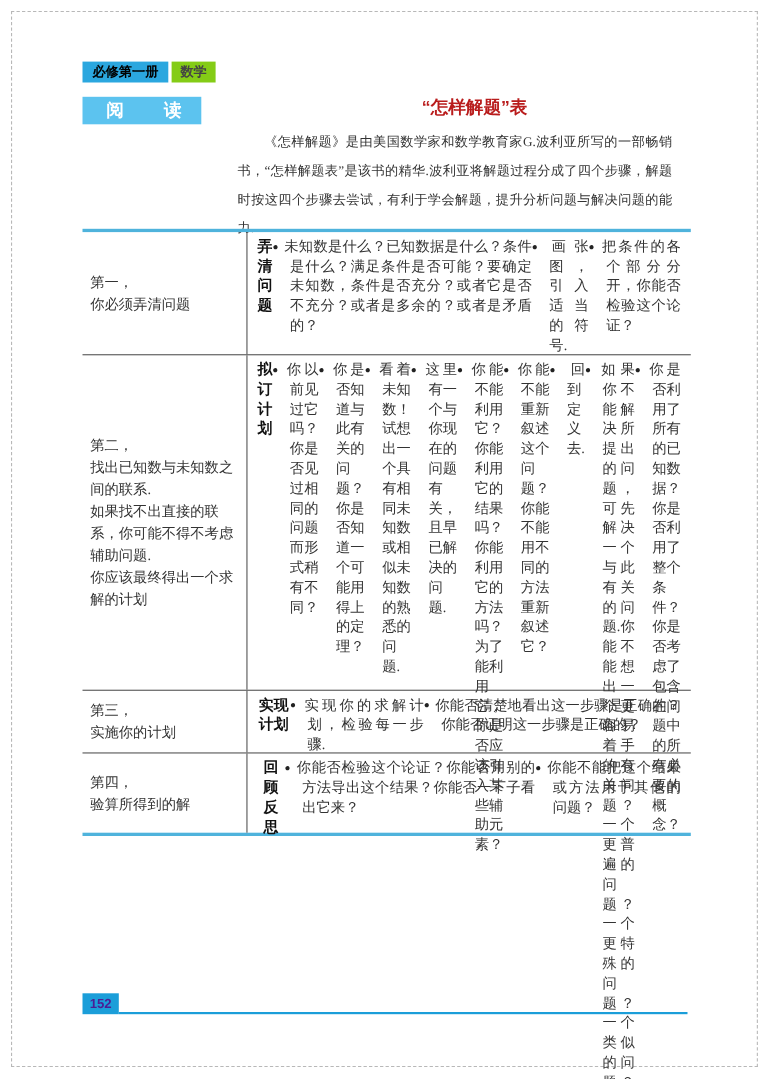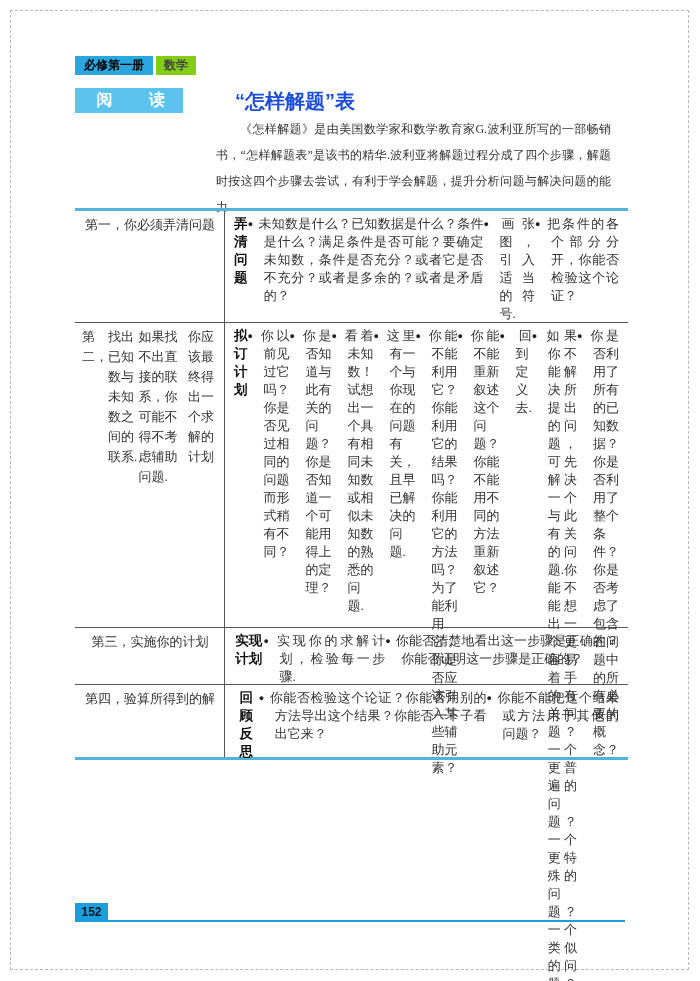--- a/index.html
+++ b/index.html
@@ -33,42 +33,43 @@
     background: #5cc3ef; color: #ffffff;
     font-family: "Liberation Sans", sans-serif;
     font-size: 16px; font-weight: bold;
     display: flex; align-items: center; justify-content: flex-end;
     letter-spacing: 16px; padding-right: 2px; box-sizing: border-box;
   }
 
   
   .article-title {
     position: absolute; left: 235px; top: 88px; width: 393px;
+    text-align: center;
     font-family: "Liberation Sans", sans-serif;
-    font-size: 20px; font-weight: bold; color: #1d4ed8;
+    font-size: 16px; font-weight: bold; color: #b91c1c;
   }
   .article-intro {
     position: absolute; left: 216px; top: 116px; width: 395px;
     font-size: 12px; line-height: 26px;
     text-align: justify; text-indent: 2em; color: #333333;
   }
 
   
   .polya-table {
     position: absolute; left: 75px; top: 208px; width: 553px;
     border-top: 3px solid #4fb3dc;
     border-bottom: 3px solid #4fb3dc;
     box-sizing: border-box;
   }
   .prow { display: flex; align-items: stretch; box-sizing: border-box; }
   .prow + .prow { border-top: 1px solid #555555; }
   .cell-step {
     width: 150px; box-sizing: border-box;
     border-right: 1px solid #555555;
-    display: flex; justify-content: center;
+    display: flex; flex-direction: column; justify-content: center;
     padding: 4px 6px 4px 7px;
     font-size: 13px; line-height: 20px; color: #333333;
   }
   .cell-detail {
     flex: 1; box-sizing: border-box;
     padding: 4px 9px 4px 9px;
     font-size: 13px; line-height: 18px; color: #333333;
     display: flex; flex-direction: row; justify-content: center;
   }
   .phase-head {
@@ -85,21 +86,21 @@
   .r2 { height: 305px; }
   .r3 { height: 57px; }
   .r4 { height: 73px; }
 
   
   .footer {
     position: absolute; left: 75px; top: 903px; width: 550px;
     display: flex; align-items: flex-end;
   }
   .page-num {
-    background: #1b9ed9; color: #0f172a;
+    background: #1b9ed9; color: #4c1d95;
     font-family: "Liberation Sans", sans-serif;
     font-size: 12px; font-weight: bold;
     width: 33px; height: 19px; line-height: 19px; text-align: center;
   }
   .footer-line { flex: 1; height: 2px; background: #1b9ed9; }
 </style>
 </head>
 <body>
 
 <div class="page-frame"></div>

